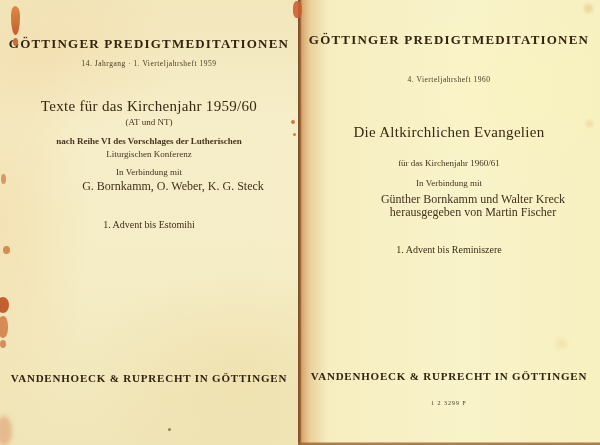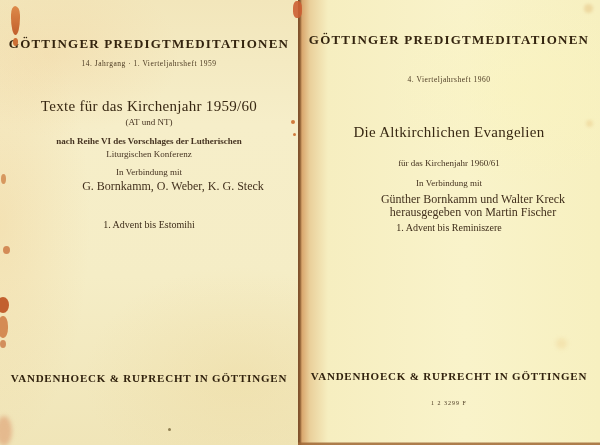--- a/index.html
+++ b/index.html
@@ -60,21 +60,21 @@
   </section>
 
   <section class="cover cover-right">
     <div class="line masthead" style="top:32px;">GÖTTINGER PREDIGTMEDITATIONEN</div>
     <div class="line tiny" style="top:75px;">4. Vierteljahrsheft 1960</div>
     <div class="line worktitle" style="top:124px;">Die Altkirchlichen Evangelien</div>
     <div class="line small" style="top:150px;margin-top:8px;">für das Kirchenjahr 1960/61</div>
     <div class="line small" style="top:178px;">In Verbindung mit</div>
     <div class="line mid" style="top:192px;">Günther Bornkamm und Walter Kreck</div>
     <div class="line mid" style="top:205px;">herausgegeben von Martin Fischer</div>
-    <div class="line section" style="top:222px;">1. Advent bis Reminiszere</div>
+    <div class="line section" style="top:244px;">1. Advent bis Reminiszere</div>
     <div class="line publisher" style="top:370px;">VANDENHOECK &amp; RUPRECHT IN GÖTTINGEN</div>
     <div class="line printcode" style="top:400px;">1 2 3299 F</div>
   </section>
 
   <div class="stain" style="left:11px;top:6px;width:9px;height:29px;border-radius:45% 55% 50% 50%/30% 30% 60% 60%;background:linear-gradient(180deg,#dd8a4a,#c25f2c);"></div>
   <div class="stain" style="left:13px;top:38px;width:5px;height:8px;border-radius:50%;background:#cd6f35;"></div>
   <div class="stain" style="left:1px;top:174px;width:5px;height:10px;border-radius:50%;background:rgba(208,132,72,.8);"></div>
   <div class="stain" style="left:3px;top:246px;width:7px;height:8px;border-radius:50%;background:rgba(200,110,55,.75);"></div>
   <div class="stain" style="left:-3px;top:297px;width:12px;height:16px;border-radius:50%;background:#c2602f;"></div>
   <div class="stain" style="left:-2px;top:316px;width:10px;height:22px;border-radius:45%;background:rgba(207,123,66,.85);"></div>

